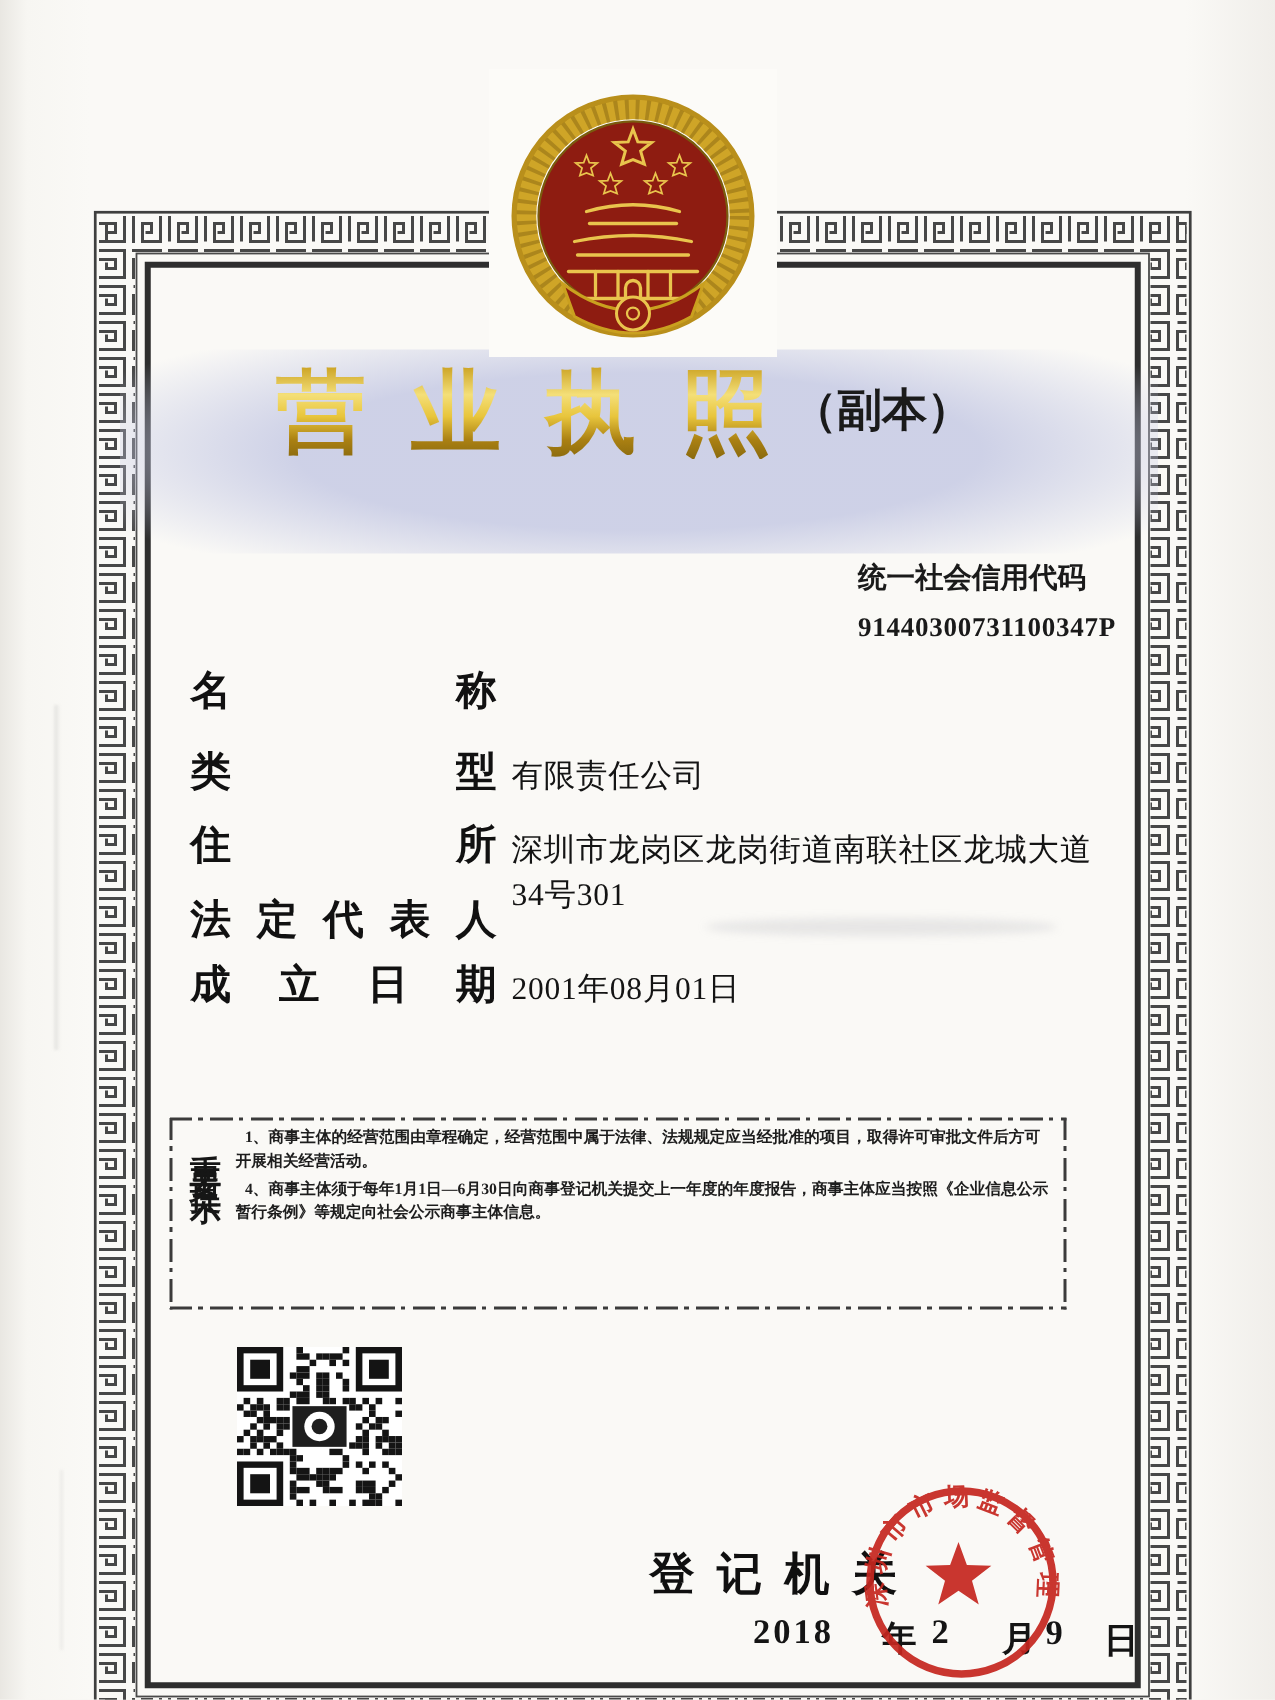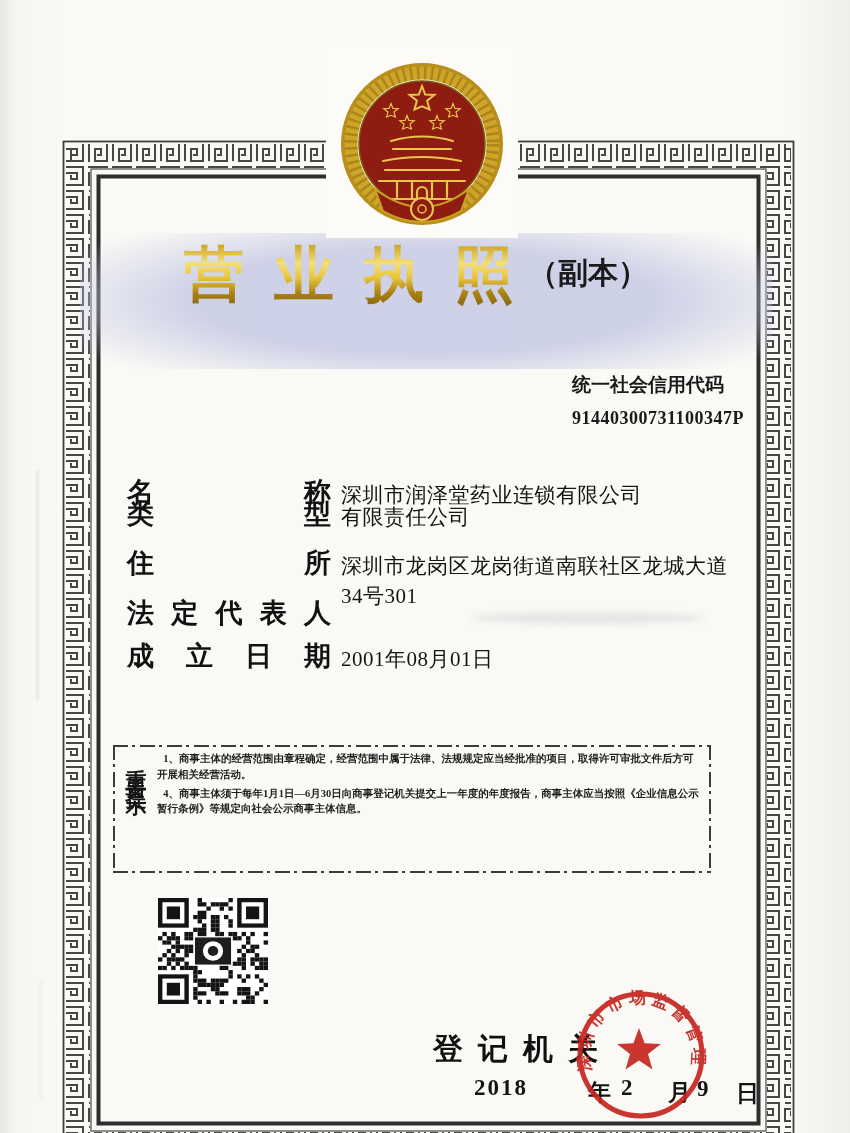--- a/index.html
+++ b/index.html
@@ -39,41 +39,41 @@
   
   .field-row{position:absolute;left:127px;z-index:2;display:flex;align-items:flex-start;}
   .flabel{
     display:inline-block;width:204px;font-size:27px;font-weight:700;color:#111;
     text-align:justify;text-align-last:justify;text-justify:inter-character;line-height:1.2;flex:0 0 204px;
   }
   .fvalue{
     margin-left:10px;width:408px;font-size:21px;line-height:1.45;color:#141414;
     font-family:"Liberation Serif",serif;padding-top:4px;letter-spacing:.5px;
   }
-  #row-0{top:444px;margin-top:32px;} #row-1{top:498px;} #row-2{top:547px;} #row-3{top:597px;} #row-4{top:640px;}
+  #row-0{top:444px;} #row-1{top:498px;} #row-2{top:547px;} #row-3{top:597px;} #row-4{top:640px;}
 
   
   #notice-box{left:113px;top:745px;width:598px;height:128px;z-index:2;}
   .dash-h{position:absolute;left:0;width:100%;height:2px;
     background:repeating-linear-gradient(90deg,#3b3b3b 0 15px,transparent 15px 19px,#3b3b3b 19px 22px,transparent 22px 27px);}
   .dash-v{position:absolute;top:0;height:100%;width:2px;
     background:repeating-linear-gradient(180deg,#3b3b3b 0 15px,transparent 15px 19px,#3b3b3b 19px 22px,transparent 22px 27px);}
   #notice-side{position:absolute;left:9px;top:8px;writing-mode:vertical-rl;font-size:21px;font-weight:900;
     letter-spacing:9px;color:#161616;height:114px;}
   #notice-body{position:absolute;left:44px;right:9px;top:6px;bottom:4px;overflow:hidden;}
   #notice-body p{margin:0 0 3px 0;font-size:10.5px;line-height:1.5;font-weight:700;color:#1d1d1d;
     text-indent:.6em;font-family:"Liberation Serif",serif;}
 
   
   #qr-box{left:158px;top:898px;z-index:2;}
 
   
   #authority{left:433px;top:1029px;z-index:2;font-size:30px;font-weight:800;letter-spacing:15px;white-space:nowrap;color:#101010;font-family:Liberation Serif, serif;}
   .date-part{position:absolute;z-index:2;font-size:23px;font-family:"Liberation Serif",serif;color:#141414;font-weight:600;}
-  #d-year{left:474px;top:1075px;letter-spacing:2px;text-align:center;}
+  #d-year{left:502px;top:1075px;letter-spacing:2px;text-align:center;}
   #d-yunit{left:588px;top:1077px;}
   #d-month{left:621px;top:1075px;}
   #d-munit{left:668px;top:1077px;}
   #d-day{left:697px;top:1076px;}
   #d-dunit{left:736px;top:1078px;}
 
   
   #seal{left:573px;top:989px;z-index:5;opacity:.92;}
 
   
@@ -135,21 +135,20 @@
   <div id="copy-label">（副本）</div>
 </div>
 
 <div id="credit-row" class="abs">
   <span id="credit-label">统一社会信用代码</span>
   <span id="credit-value">91440300731100347P</span>
 </div>
 
 <div id="row-0" class="field-row">
   <span class="flabel">名称</span>
-  <span class="fvalue">深圳市润泽堂药业连锁有限公司</span>
 </div>
 <div id="row-1" class="field-row">
   <span class="flabel">类型</span>
   <span class="fvalue">有限责任公司</span>
 </div>
 <div id="row-2" class="field-row">
   <span class="flabel">住所</span>
   <span class="fvalue">深圳市龙岗区龙岗街道南联社区龙城大道34号301</span>
 </div>
 <div id="row-3" class="field-row">

